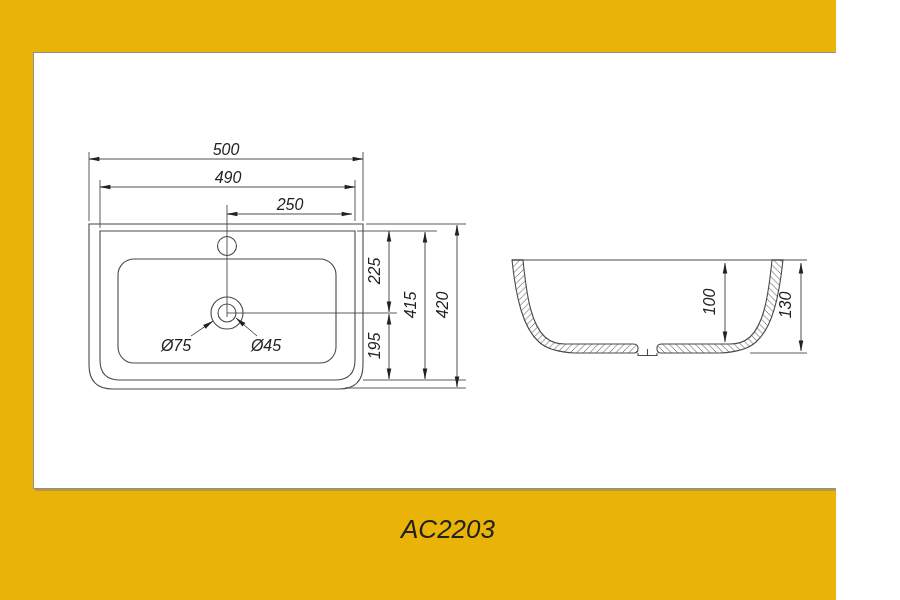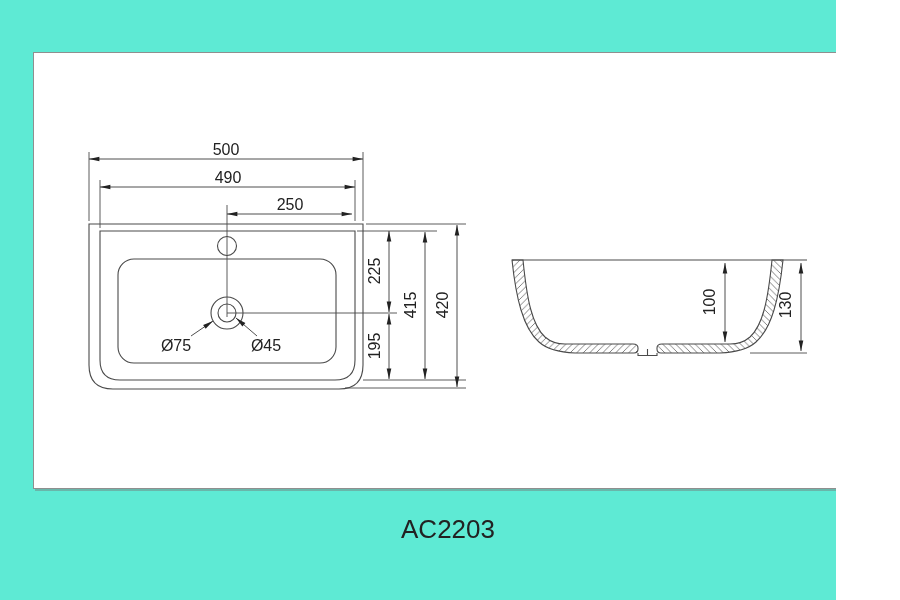--- a/index.html
+++ b/index.html
@@ -1,17 +1,17 @@
 <!DOCTYPE html>
 <html><head>
 <meta charset="utf-8">
 <style>
   html,body{margin:0;padding:0;background:#ffffff;}
-  #stage{position:relative;width:836px;height:600px;background:#5eead4;overflow:hidden;
-         font-family:"Liberation Sans", sans-serif;}
+  #stage{position:relative;width:836px;height:600px;background:#eab308;overflow:hidden;
+         font-family:"Liberation Sans", sans-serif;font-style:italic;}
   #frame{position:absolute;left:33px;top:52px;width:826px;height:435px;
          border:1px solid #8f8f8f;box-shadow:2px 2px 0 rgba(120,120,120,0.45);background:#ffffff;}
   #drawing{position:absolute;left:0;top:0;}
   .geo{fill:none;stroke:#4a4a4a;stroke-width:1.1;}
   .thin{fill:none;stroke:#4a4a4a;stroke-width:0.9;}
   .dim{fill:none;stroke:#3a3a3a;stroke-width:0.9;}
   .dimtext{fill:#222222;font-size:16px;}
   .modeltext{fill:#222222;font-size:26px;}
 </style>
 </head>

